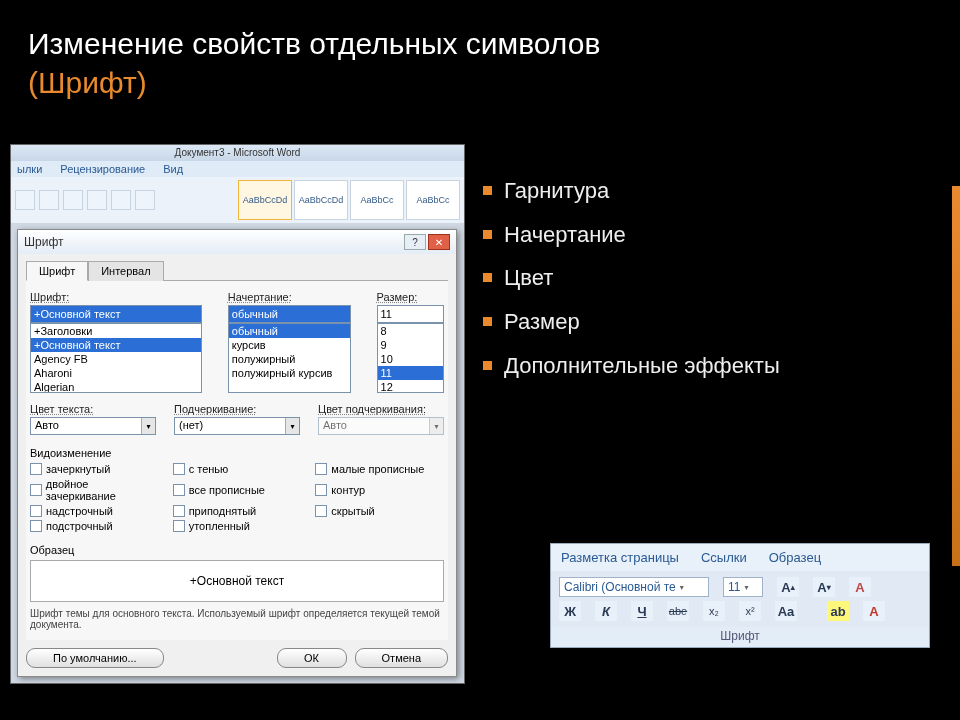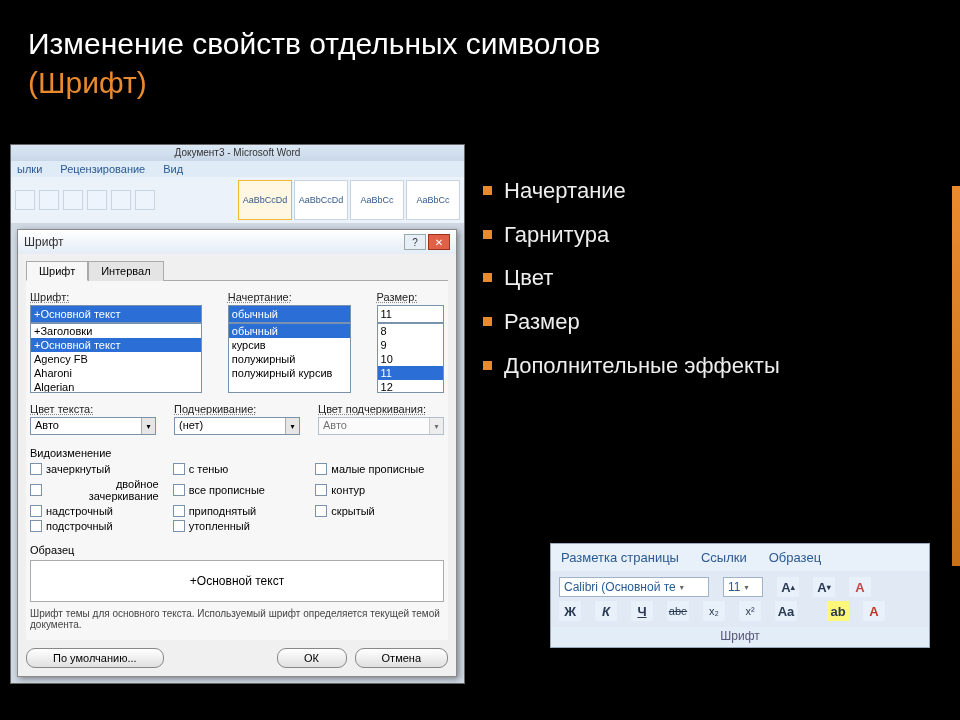--- a/index.html
+++ b/index.html
@@ -171,21 +171,21 @@
   .dropdown .arrow { width:14px; background:#e6e6e6; border-left:1px solid #aaa; display:flex;align-items:center;justify-content:center; font-size:8px;}
   .row2 { display:flex; gap:18px; margin-top:10px; }
   .row2 > div { flex:1; }
   .group-title { font-size:11px; margin:12px 0 4px 0;}
   .effects-grid {
     display:grid;
     grid-template-columns: 1fr 1fr 1fr;
     gap:3px 14px;
     font-size:11px;
   }
-  .chk { display:flex; align-items:center; gap:4px;text-align:right; }
+  .chk { display:flex; align-items:center; gap:4px; }
   .chk .box { width:12px;height:12px;border:1px solid #7a92ab;background:#fff;}
   .preview {
     border:1px solid #aaa;
     height:42px;
     margin-top:4px;
     display:flex;align-items:center;justify-content:center;
     font-size:12px;
     background:#fff;
   }
   .note { font-size:10px; color:#444; margin:6px 0;}
@@ -443,25 +443,25 @@
         <span class="spacer"></span>
         <div class="btn">ОК</div>
         <div class="btn">Отмена</div>
       </div>
     </div>
   </div>
 
   <div class="right-list">
     <div class="row">
         <span class="bullet"></span>
-        <span class="txt">Начертание</span>
+        <span class="txt">Гарнитура</span>
       </div>
     <div class="row">
         <span class="bullet"></span>
-        <span class="txt">Гарнитура</span>
+        <span class="txt">Начертание</span>
       </div>
     <div class="row">
         <span class="bullet"></span>
         <span class="txt">Цвет</span>
       </div>
     <div class="row">
         <span class="bullet"></span>
         <span class="txt">Размер</span>
       </div>
     <div class="row">

